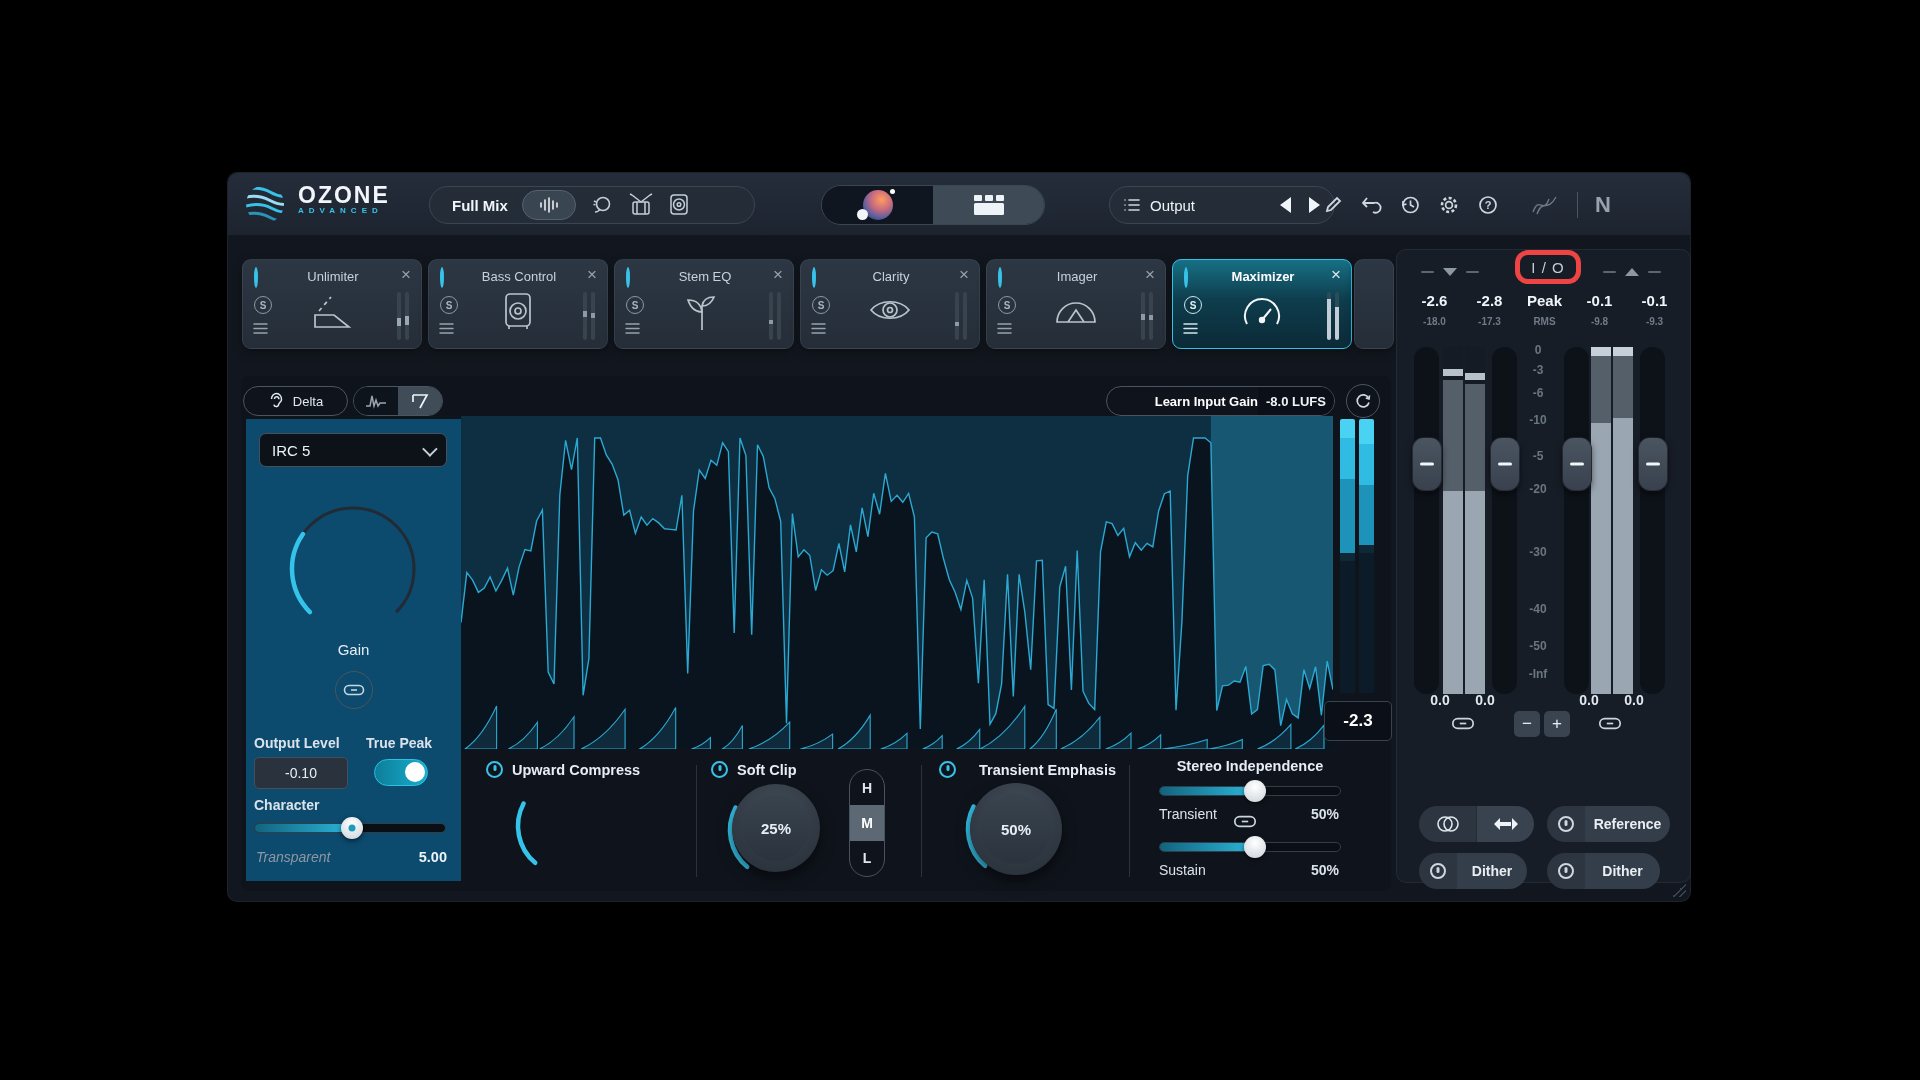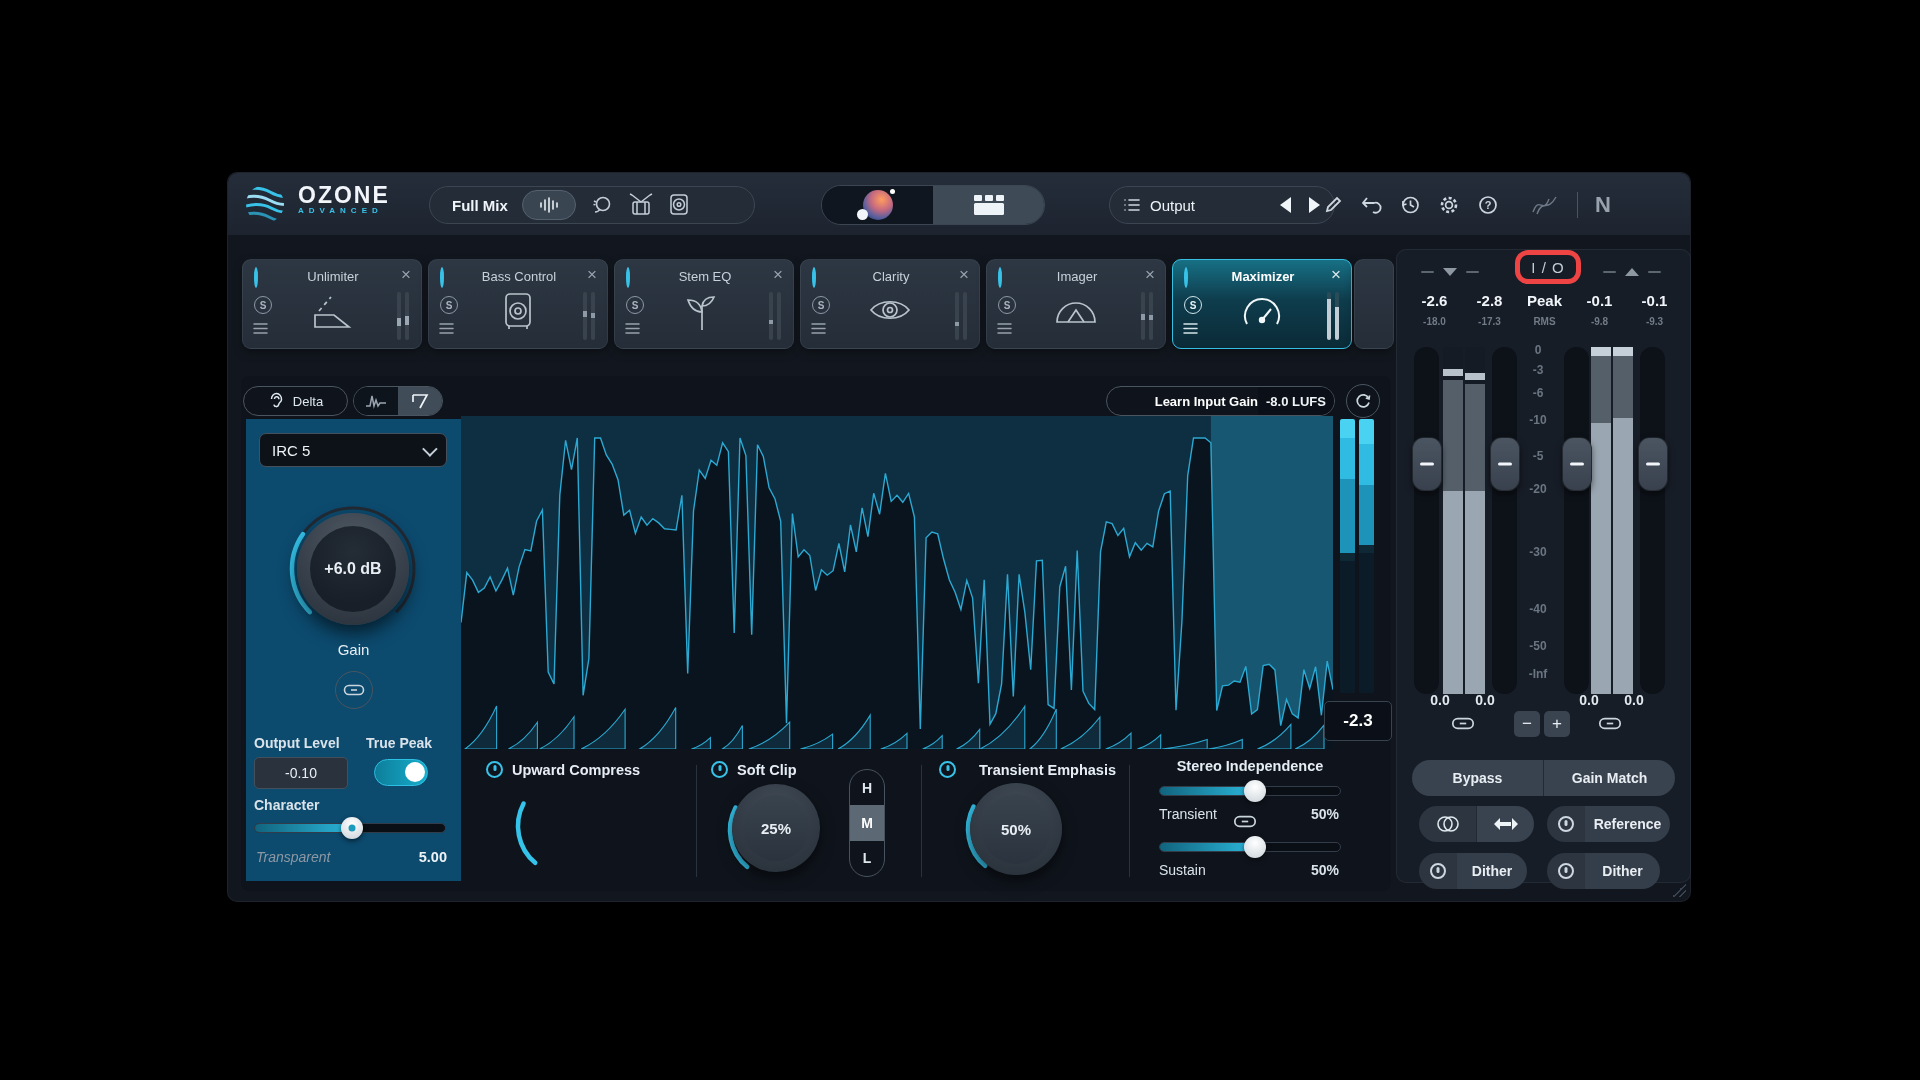--- a/index.html
+++ b/index.html
@@ -435,23 +435,20 @@
   <div id="lpanel">
     <div class="ddown">
       <span>IRC 5</span>
       <span class="chev"></span>
     </div>
 
     <svg class="abs" style="left:37px;top:80px" width="140" height="140" viewBox="0 0 140 140">
       <path d="M26.9,113.1 A61,61 0 1 1 113.1,113.1" fill="none" stroke="#222a34" stroke-width="3"></path>
       <path d="M26.9,113.1 A61,61 0 0 1 20,35" fill="none" stroke="#35c3ea" stroke-width="4.5" stroke-linecap="round"></path>
     </svg>
-    <div class="knob" style="left:51px;top:94px;width:112px;height:112px;background:radial-gradient(circle at 50% 28%,#505a64,#39424c 52%,#262e38 100%);box-shadow:0 8px 18px rgba(0,0,0,.6)">
-      <div class="kface" style="left:13px;top:13px;right:13px;bottom:13px;background:radial-gradient(circle at 50% 30%,#242c36,#181f28 70%);font-size:16px">+6.0 dB</div>
-    </div>
     <div class="abs lab13" style="left:0;right:0;top:222px;text-align:center;font-size:15px;color:#e6edf3">Gain</div>
 
     <div class="abs" style="left:89px;top:252px;width:36px;height:36px;border:1.5px solid #4a5560;border-radius:50%;display:flex;align-items:center;justify-content:center">
       <svg class="chain" width="22" height="14" viewBox="0 0 22 14">
           <rect x="1.5" y="2.5" width="19" height="9" rx="4.5"></rect>
           <line x1="8" y1="7" x2="14" y2="7"></line>
         </svg>
     </div>
 
     <div class="abs lab13" style="left:8px;top:316px;font-size:14px;font-weight:bold">Output Level</div>
@@ -598,25 +595,20 @@
       </span>
     <span class="abs" style="left:201px;top:466px">
         <svg class="chain" width="24" height="15" viewBox="0 0 22 14">
           <rect x="1.5" y="2.5" width="19" height="9" rx="4.5"></rect>
           <line x1="8" y1="7" x2="14" y2="7"></line>
         </svg>
       </span>
     <span class="sqbtn" style="left:117px;top:461px">−</span>
     <span class="sqbtn" style="left:147px;top:461px">+</span>
 
-    <div class="abs" style="left:15px;top:510px;width:263px;height:36px;border-radius:18px;overflow:hidden;display:flex">
-      <span class="bigbtn" style="flex:1">Bypass</span>
-      <span style="width:1px;background:#222a33"></span>
-      <span class="bigbtn" style="flex:1">Gain Match</span>
-    </div>
 
     <div class="abs" style="left:22px;top:556px;width:115px;height:36px;border-radius:18px;overflow:hidden;display:flex">
       <span class="pillico" style="flex:1">
         <svg width="26" height="18" viewBox="0 0 26 18" fill="none" stroke="#dfe6ec" stroke-width="1.6">
             <circle cx="10" cy="9" r="7"></circle>
             <circle cx="16" cy="9" r="7"></circle>
           </svg>
       </span>
       <span style="width:1px;background:#222a33"></span>
       <span class="pillico" style="flex:1;background:#39434f">

